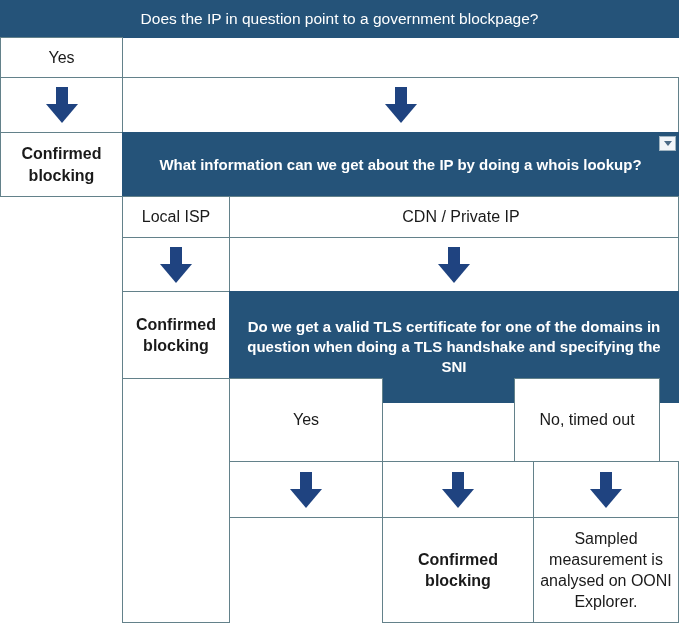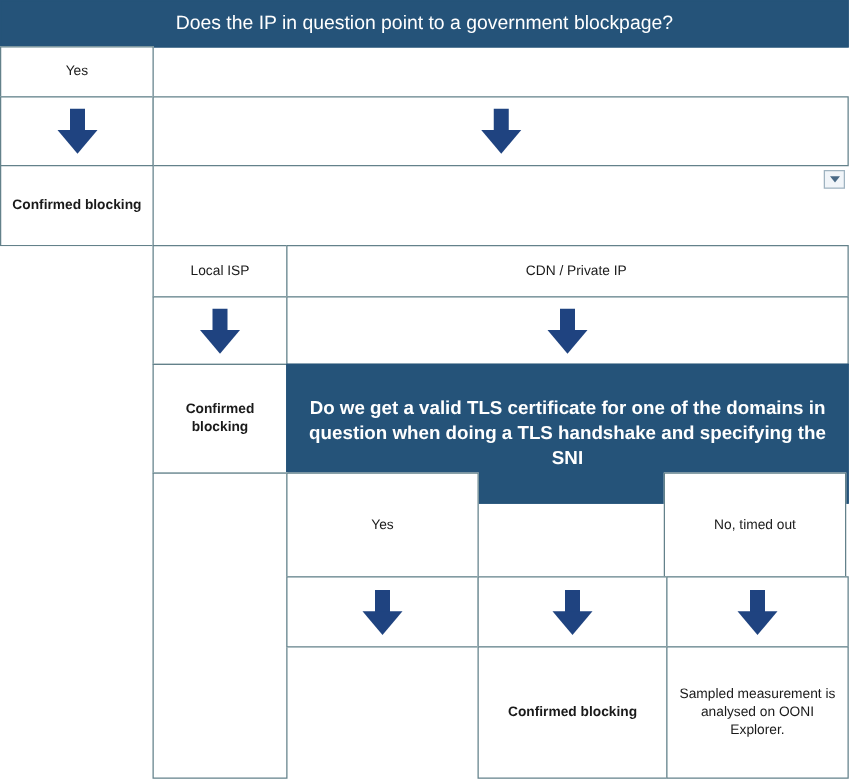--- a/index.html
+++ b/index.html
@@ -23,21 +23,21 @@
   }
 
   
   .cell {
     position: absolute;
     box-sizing: border-box;
     display: flex;
     align-items: center;
     justify-content: center;
     text-align: center;
-    font-size: 11px;
+    font-size: 16px;
     line-height: 1.32;
     color: #1a1a1a;
     padding: 2px 6px;
     background: #ffffff;
     border: 1px solid #63818a;
   }
 
   .cell.blue {
     background: #255379;
     color: #ffffff;
@@ -145,20 +145,21 @@
 
   <div class="arrow-cell" style="left:122px; top:77px; width:557px; height:56px;">
     <span class="arrow">
       <span class="shaft"></span>
         <span class="head"></span>
     </span>
   </div>
 
   <div class="cell bold" style="left:0px; top:132px; width:123px; height:65px;">Confirmed blocking</div>
 
+  <div class="cell blue q" style="left:122px; top:132px; width:557px; height:65px;">What information can we get about the IP by doing a whois lookup?</div>
 
   <div class="dropdown-btn" style="left:659px; top:136px;">
     <span class="caret"></span>
   </div>
 
   <div class="white-fill" style="left:0px; top:197px; width:122px; height:426px;"></div>
 
   <div class="cell" style="left:122px; top:196px; width:108px; height:42px;">Local ISP</div>
 
   <div class="cell" style="left:229px; top:196px; width:450px; height:42px;padding-left:20px;">CDN / Private IP</div>
@@ -179,21 +180,21 @@
 
   <div class="cell bold" style="left:122px; top:291px; width:108px; height:88px;">Confirmed blocking</div>
 
   <div class="cell blue q" style="left:229px; top:291px; width:450px; height:112px;">Do we get a valid TLS certificate for one of the domains in question when doing a TLS handshake and specifying the SNI</div>
 
   <div class="blank" style="left:122px; top:378px; width:108px; height:245px;"></div>
 
   <div class="cell" style="left:229px; top:378px; width:154px; height:84px;">Yes</div>
 
 
-  <div class="cell" style="left:531px; top:378px; width:146px; height:84px;">No, timed out</div>
+  <div class="cell" style="left:514px; top:378px; width:146px; height:84px;">No, timed out</div>
 
   <div class="arrow-cell" style="left:229px; top:461px; width:154px; height:57px;">
     <span class="arrow">
       <span class="shaft"></span>
         <span class="head"></span>
     </span>
   </div>
 
   <div class="arrow-cell" style="left:382px; top:461px; width:152px; height:57px;">
     <span class="arrow">

